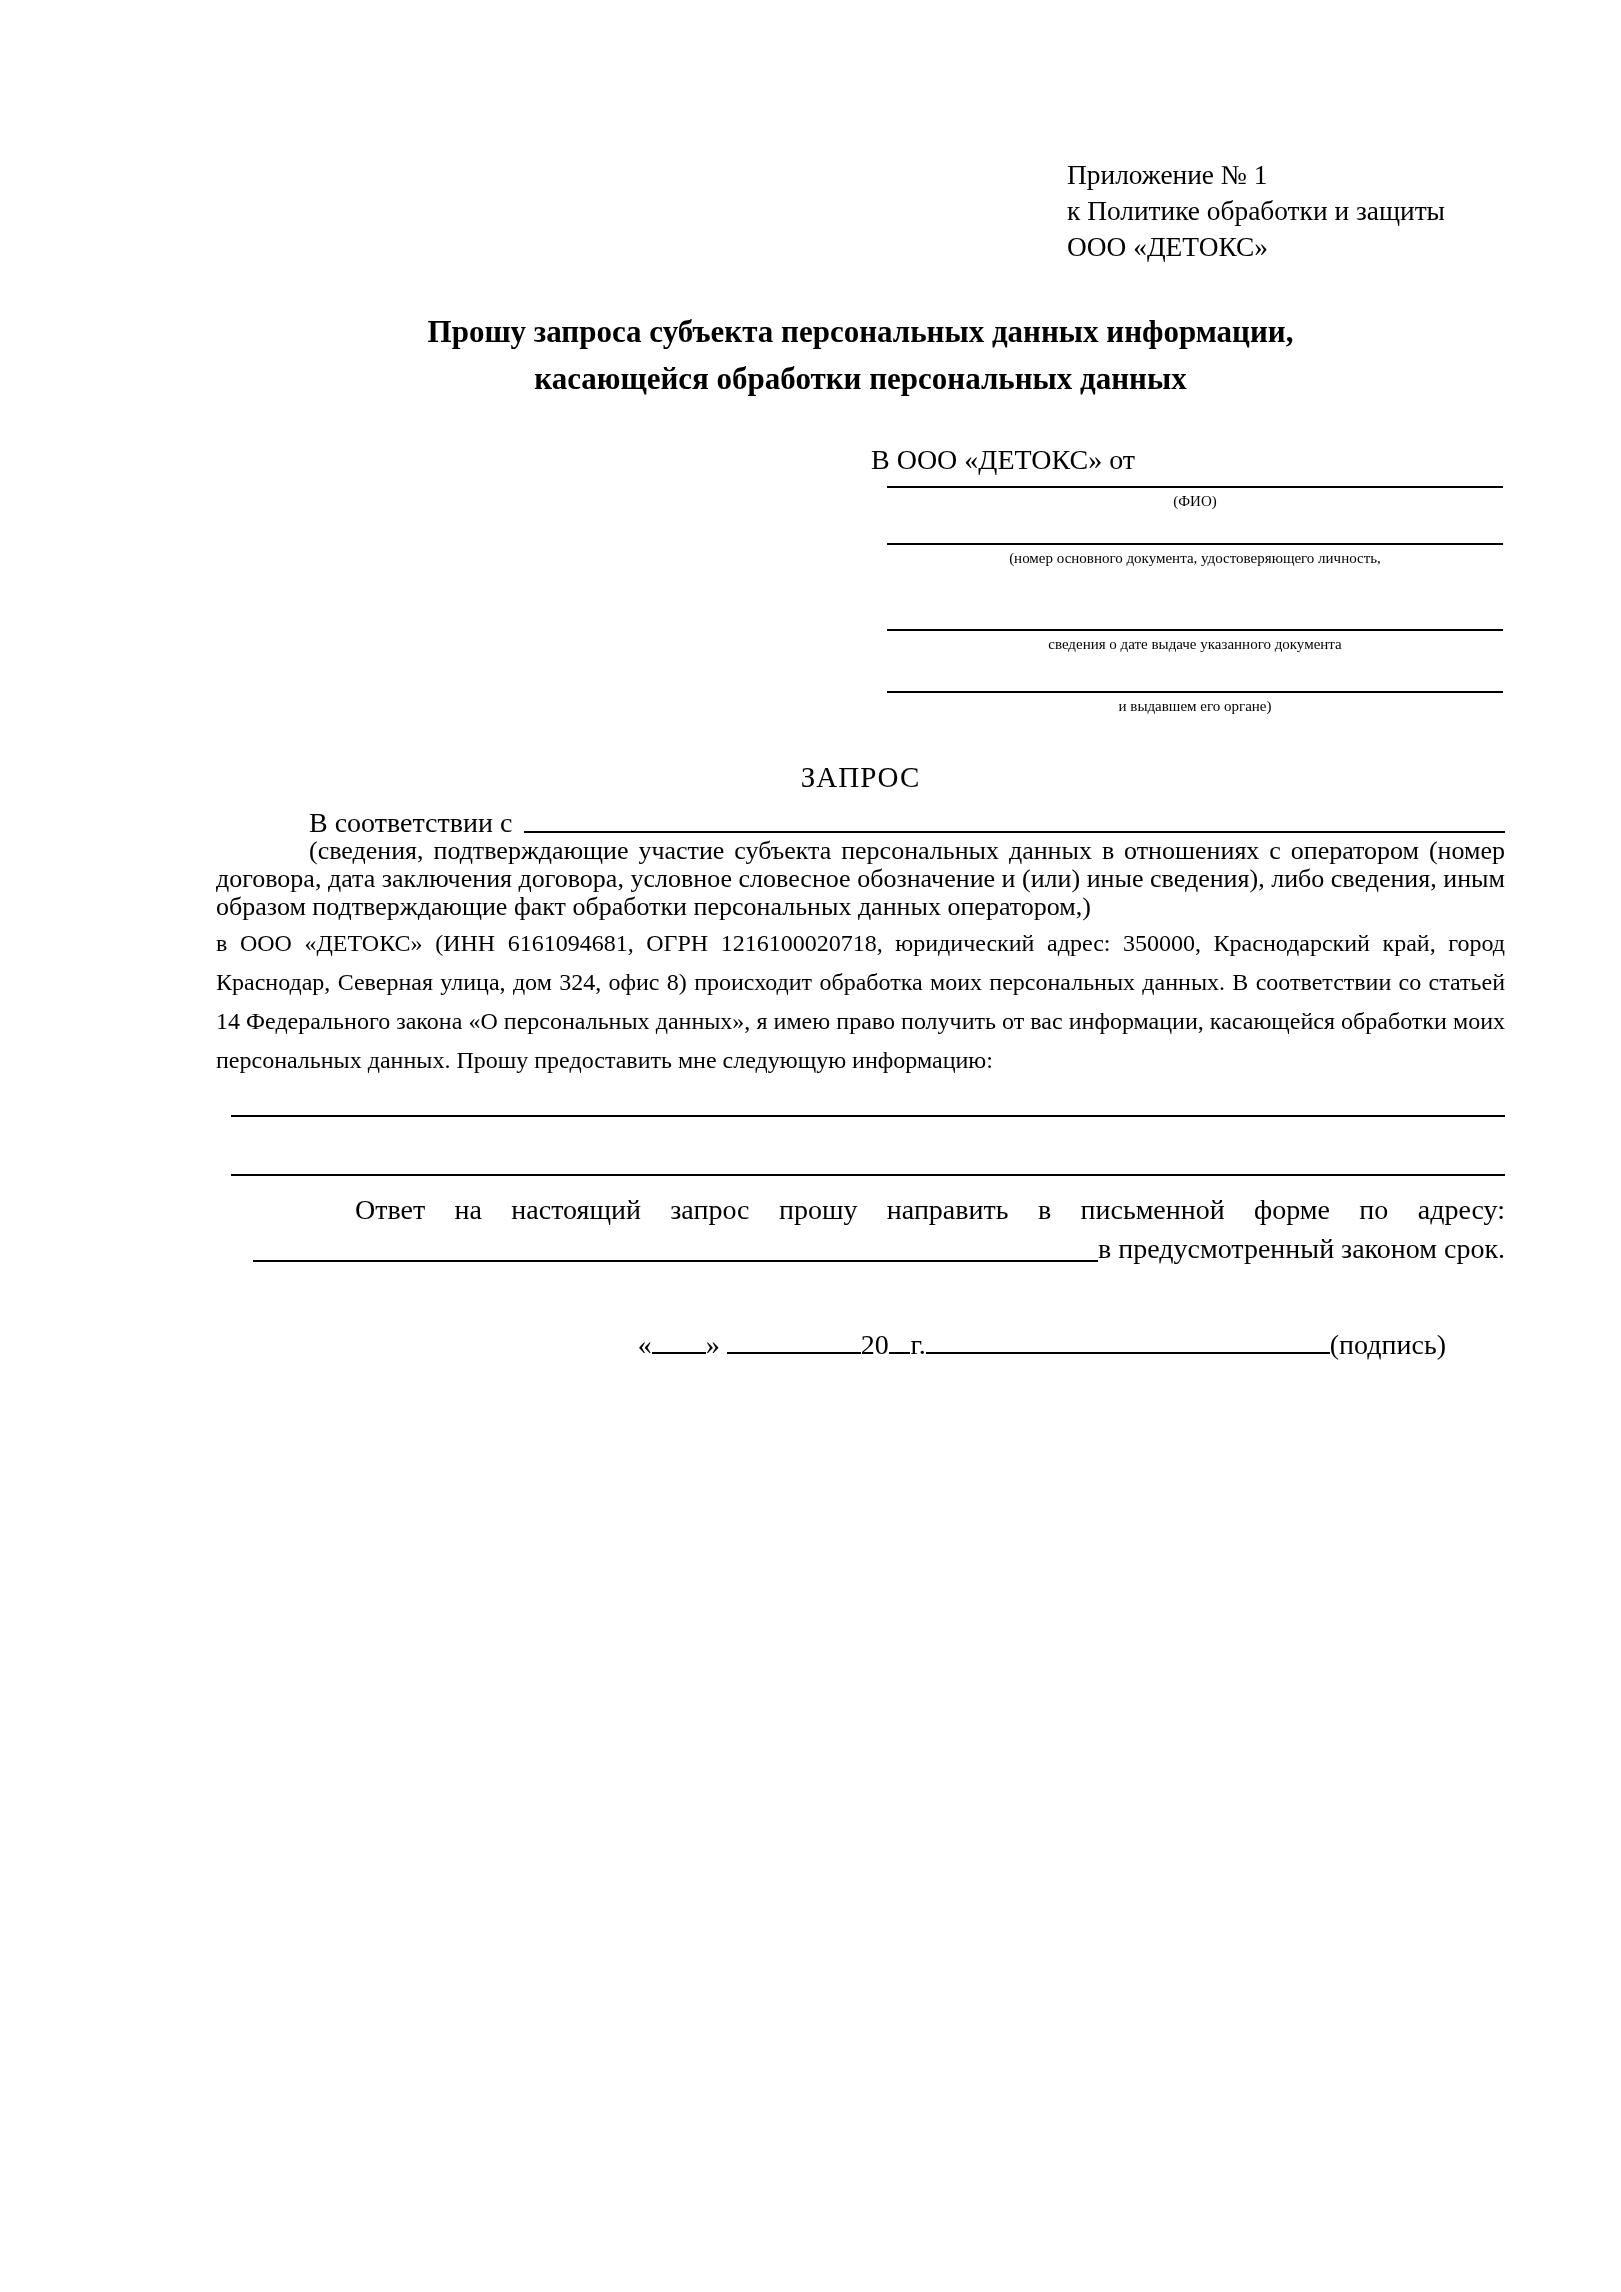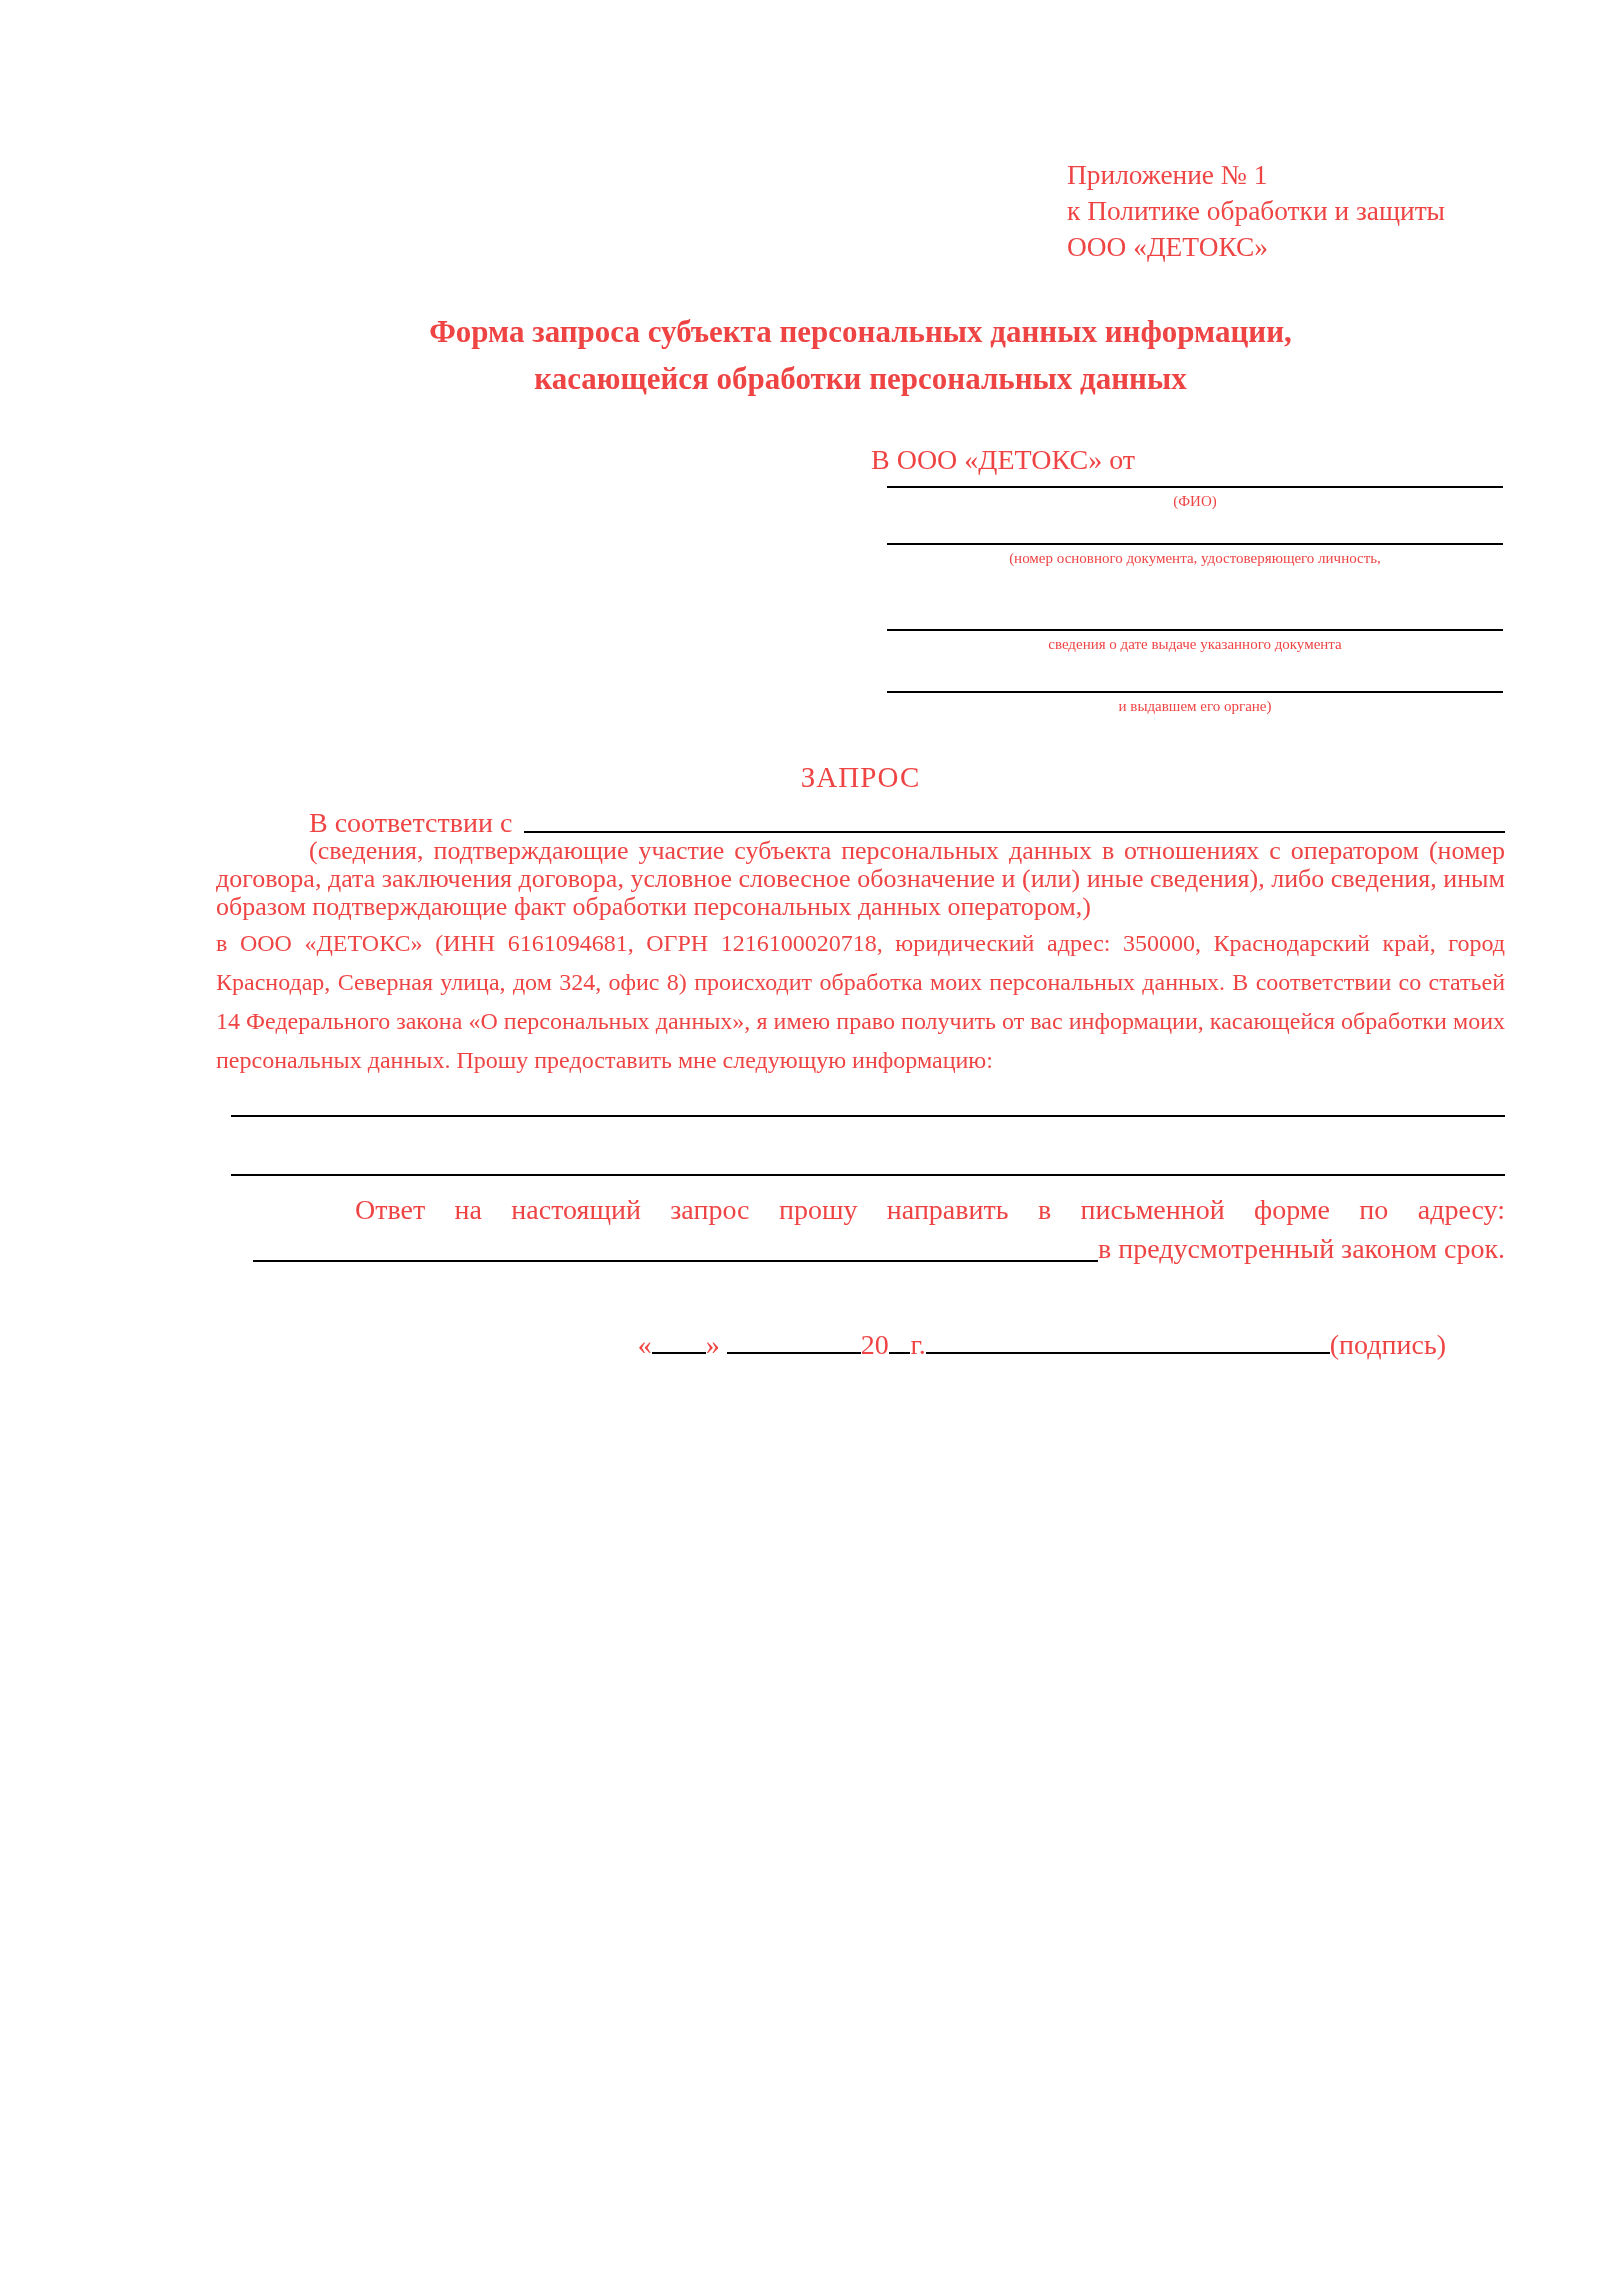--- a/index.html
+++ b/index.html
@@ -1,21 +1,21 @@
 <!DOCTYPE html>
 <html lang="ru"><head>
 <meta charset="utf-8">
 <style>
   html,body { margin:0; padding:0; background:#e8e8e8; }
   .page {
     position:relative;
     width:1621px; height:2293px;
     margin:0 auto;
     background:#ffffff;
-    color:#ef4444;
+    color:#000000;
     font-family:"Liberation Serif","DejaVu Serif",serif;
     overflow:hidden;
   }
   .content {
     position:absolute;
     left:216px; top:0;
     width:1289px;
   }
   .header-block {
     margin:157px 0 0 851px;
@@ -142,21 +142,21 @@
 <div class="page">
   <div class="content">
 
     <div class="header-block">
       <div>Приложение № 1</div>
       <div>к Политике обработки и защиты</div>
       <div>ООО «ДЕТОКС»</div>
     </div>
 
     <div class="title">
-      <div>Форма запроса субъекта персональных данных информации,</div>
+      <div>Прошу запроса субъекта персональных данных информации,</div>
       <div>касающейся обработки персональных данных</div>
     </div>
 
     <div class="to-line">В ООО «ДЕТОКС» от</div>
 
     <div class="field">
       <div class="field-input f1"></div>
       <div class="field-caption">(ФИО)</div>
     </div>
 

